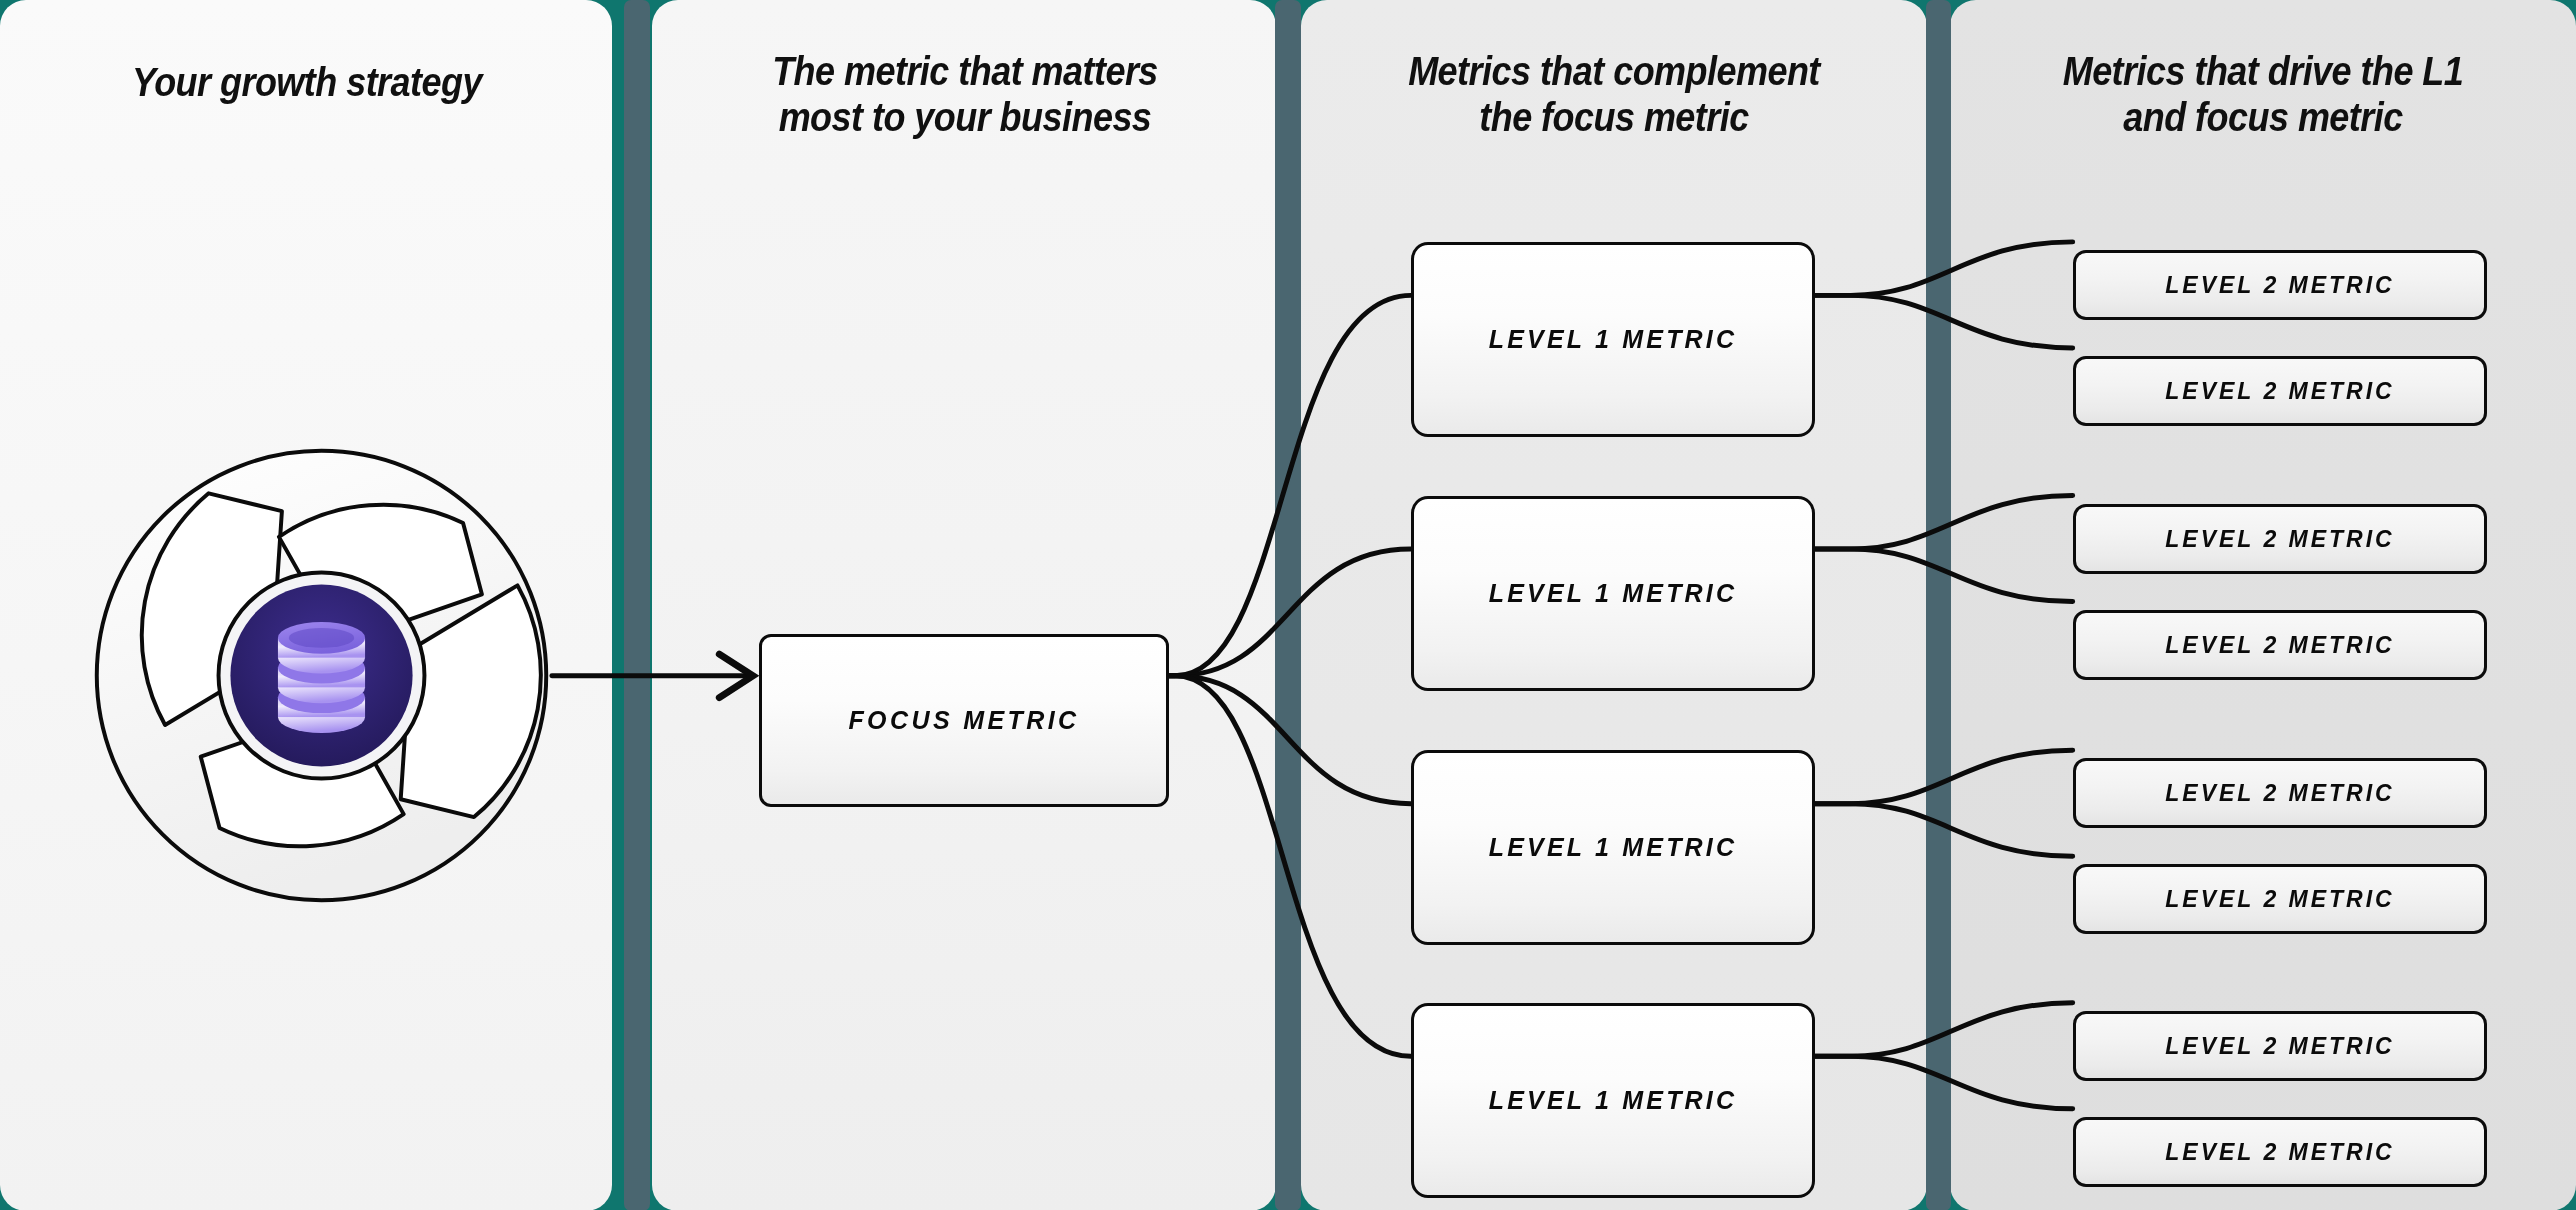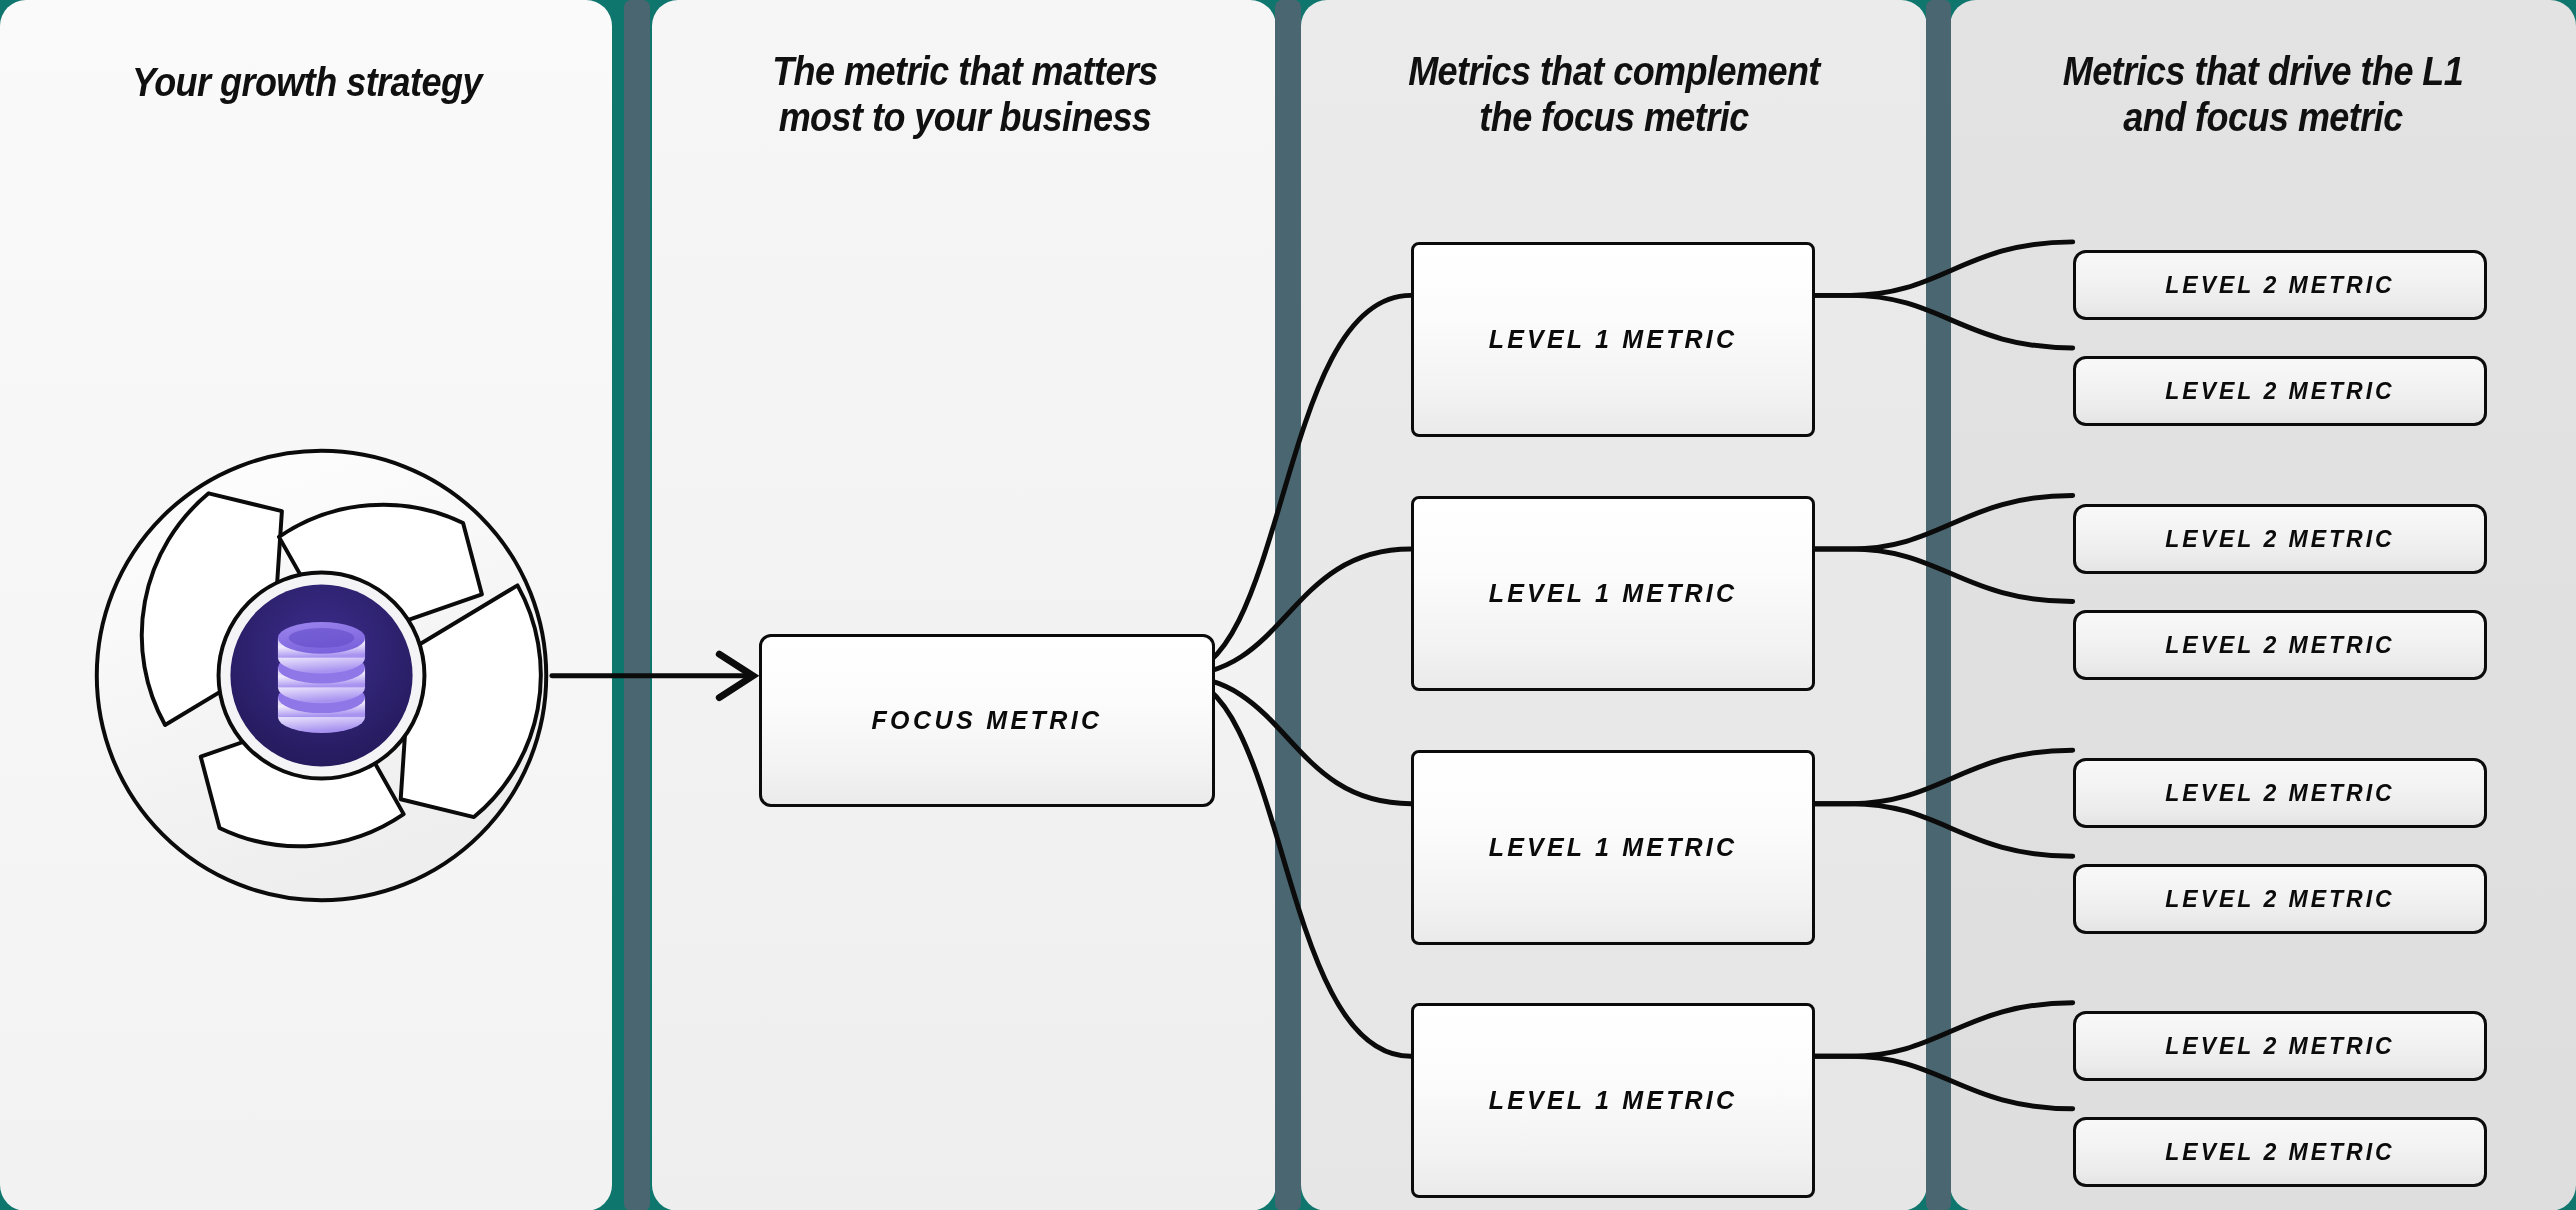--- a/index.html
+++ b/index.html
@@ -38,21 +38,21 @@
     position:absolute;box-sizing:border-box;
     border:3px solid #0b0b0b;
     display:flex;align-items:center;justify-content:center;
     background:linear-gradient(180deg,#ffffff 0%,#fcfcfc 38%,#f2f2f2 80%,#eaeaea 100%);
     color:#0b0b0b;font-weight:700;
     font-family:"Liberation Sans","DejaVu Sans",sans-serif;
     margin-top:44px;
   }
   .node span{display:block;}
   .node-focus{border-radius:12px;font-size:25px;letter-spacing:3.4px;}
-  .node-l1{border-radius:8px;font-size:25px;letter-spacing:3.2px;}
+  .node-l1{border-radius:17px;font-size:25px;letter-spacing:3.2px;}
   .node-l2{border-radius:13px;font-size:23px;letter-spacing:3px;
     background:linear-gradient(180deg,#f8f8f8 0%,#f3f3f3 40%,#ebebeb 80%,#e4e4e4 100%);}
 
   
   #emblem{position:absolute;}
 </style>
 </head>
 <body>
 
 <div id="stage">
@@ -142,21 +142,21 @@
       <path d="M 1830 554 L 1868 554 C 1960 554 1982 607 2092 607"></path>
 
       <path d="M 1830 811 L 1868 811 C 1960 811 1982 757 2092 757"></path>
       <path d="M 1830 811 L 1868 811 C 1960 811 1982 864 2092 864"></path>
 
       <path d="M 1830 1066 L 1868 1066 C 1960 1066 1982 1012 2092 1012"></path>
       <path d="M 1830 1066 L 1868 1066 C 1960 1066 1982 1119 2092 1119"></path>
     </g>
   </svg>
 
-  <div class="node node-focus" style="left:759px;top:590px;width:456px;height:173px;">
+  <div class="node node-focus" style="left:759px;top:590px;width:410px;height:173px;">
     <span>FOCUS METRIC</span>
   </div>
 
   <div class="node node-l1" style="left:1411px;top:198px;width:404px;height:195px;">
     <span>LEVEL 1 METRIC</span>
   </div>
   <div class="node node-l1" style="left:1411px;top:452px;width:404px;height:195px;">
     <span>LEVEL 1 METRIC</span>
   </div>
   <div class="node node-l1" style="left:1411px;top:706px;width:404px;height:195px;">

